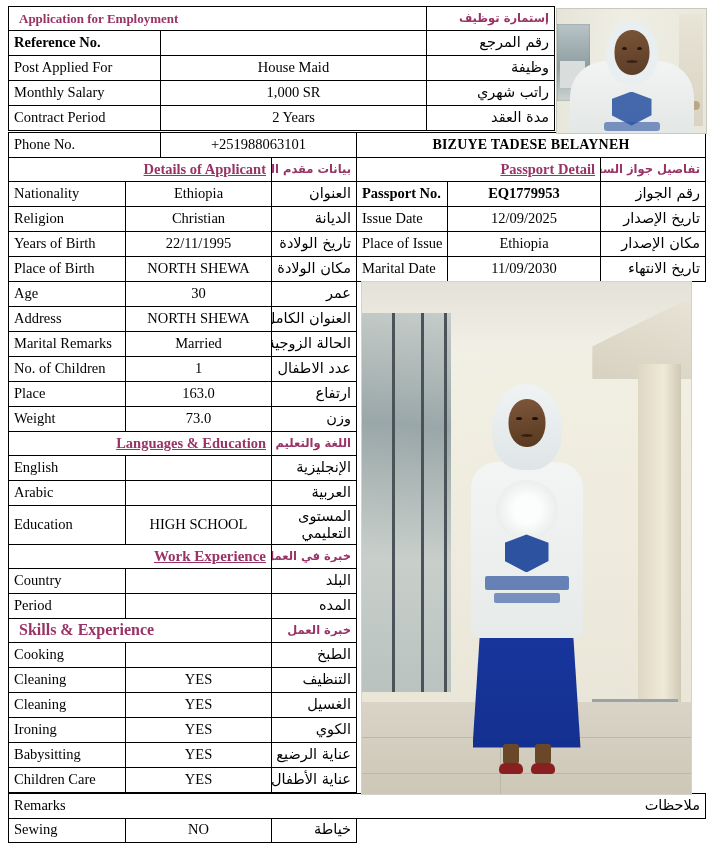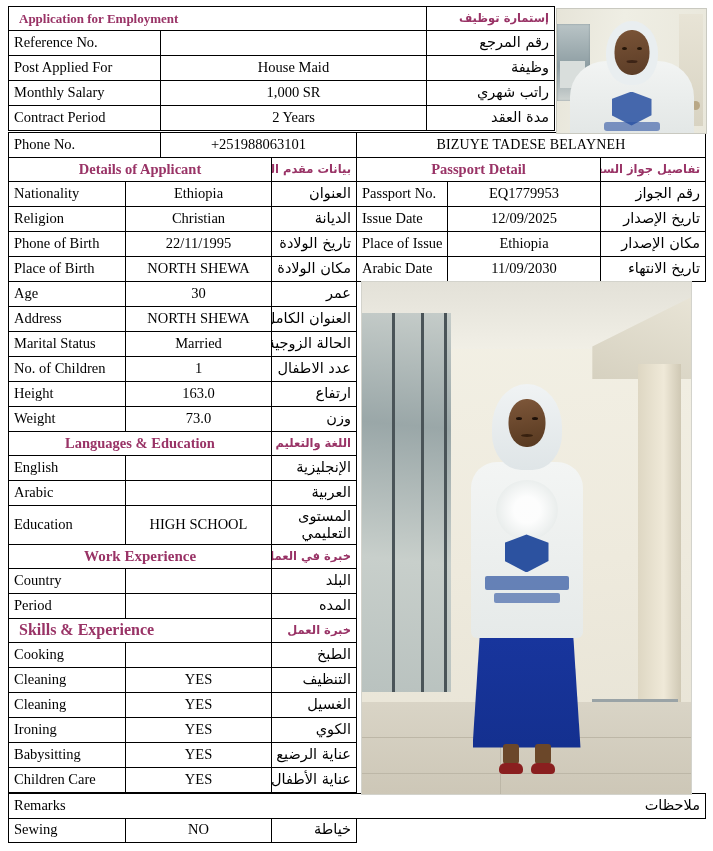--- a/index.html
+++ b/index.html
@@ -32,30 +32,30 @@
     line-height: 1.05;
     height: 24px;
     vertical-align: middle;
     background: #ffffff;
     white-space: nowrap;
     overflow: hidden;
   }
   .lbl      { text-align: left; }
   .val      { text-align: center; }
   .ar       { text-align: right; font-family: "DejaVu Sans", "Liberation Sans", sans-serif; font-size: 11.5px; direction: rtl; }
-  .bold     { font-weight: normal; }
+  .bold     { font-weight: bold; }
 
   
   .sec td {
     color: #993366;
     font-weight: bold;
     border: 1px solid #000000;
     height: 23px;
   }
-  .sec .en  { font-size: 14.5px; text-align: center; font-family: "Liberation Serif", serif; }
+  .sec .en  { font-size: 14.5px; text-align: right; font-family: "Liberation Serif", serif; text-decoration: underline; }
   .sec .enL { font-size: 13px; text-align: left; font-family: "Liberation Serif", serif; padding-left: 10px;}
   .sec .arh { font-size: 11.5px; text-align: right; font-family: "DejaVu Sans", sans-serif; direction: rtl; color:#993366; font-weight:bold;}
 
   
   .blk { position: absolute; }
 
   #topTable   { left: 8px;  top: 6px;   width: 546px; }
   #phoneRow   { left: 8px;  top: 132px; width: 348px; }
   #nameRow    { left: 356px;top: 132px; width: 349px; }
   #leftTable  { left: 8px;  top: 157px; width: 348px; }
@@ -252,51 +252,51 @@
         <td class="lbl">Nationality</td>
         <td class="val">Ethiopia</td>
         <td class="ar">العنوان</td>
       </tr>
       <tr>
         <td class="lbl">Religion</td>
         <td class="val">Christian</td>
         <td class="ar">الديانة</td>
       </tr>
       <tr>
-        <td class="lbl">Phone of Birth</td>
+        <td class="lbl">Years of Birth</td>
         <td class="val">22/11/1995</td>
         <td class="ar">تاريخ الولادة</td>
       </tr>
       <tr>
         <td class="lbl">Place of Birth</td>
         <td class="val">NORTH SHEWA</td>
         <td class="ar">مكان الولادة</td>
       </tr>
       <tr>
         <td class="lbl">Age</td>
         <td class="val">30</td>
         <td class="ar">عمر</td>
       </tr>
       <tr>
         <td class="lbl">Address</td>
         <td class="val">NORTH SHEWA</td>
         <td class="ar">العنوان الكامل</td>
       </tr>
       <tr>
-        <td class="lbl">Marital Status</td>
+        <td class="lbl">Marital Remarks</td>
         <td class="val">Married</td>
         <td class="ar">الحالة الزوجية</td>
       </tr>
       <tr>
         <td class="lbl">No. of Children</td>
         <td class="val">1</td>
         <td class="ar">عدد الاطفال</td>
       </tr>
       <tr>
-        <td class="lbl">Height</td>
+        <td class="lbl">Place</td>
         <td class="val">163.0</td>
         <td class="ar">ارتفاع</td>
       </tr>
       <tr>
         <td class="lbl">Weight</td>
         <td class="val">73.0</td>
         <td class="ar">وزن</td>
       </tr>
 
       <tr class="sec">
@@ -401,21 +401,21 @@
         <td class="lbl">Issue Date</td>
         <td class="val">12/09/2025</td>
         <td class="ar">تاريخ الإصدار</td>
       </tr>
       <tr>
         <td class="lbl">Place of Issue</td>
         <td class="val">Ethiopia</td>
         <td class="ar">مكان الإصدار</td>
       </tr>
       <tr>
-        <td class="lbl">Arabic Date</td>
+        <td class="lbl">Marital Date</td>
         <td class="val">11/09/2030</td>
         <td class="ar">تاريخ الانتهاء</td>
       </tr>
     </tbody>
   </table>
 
   <table class="tbl blk" id="remarksRow">
     <colgroup>
         <col style="width:348px">
         <col style="width:349px">

